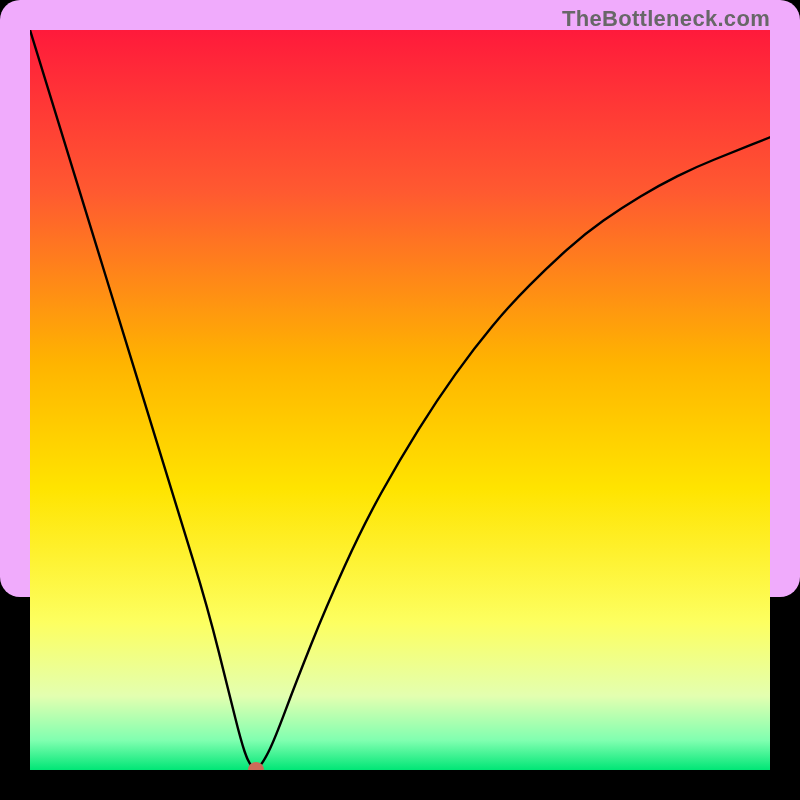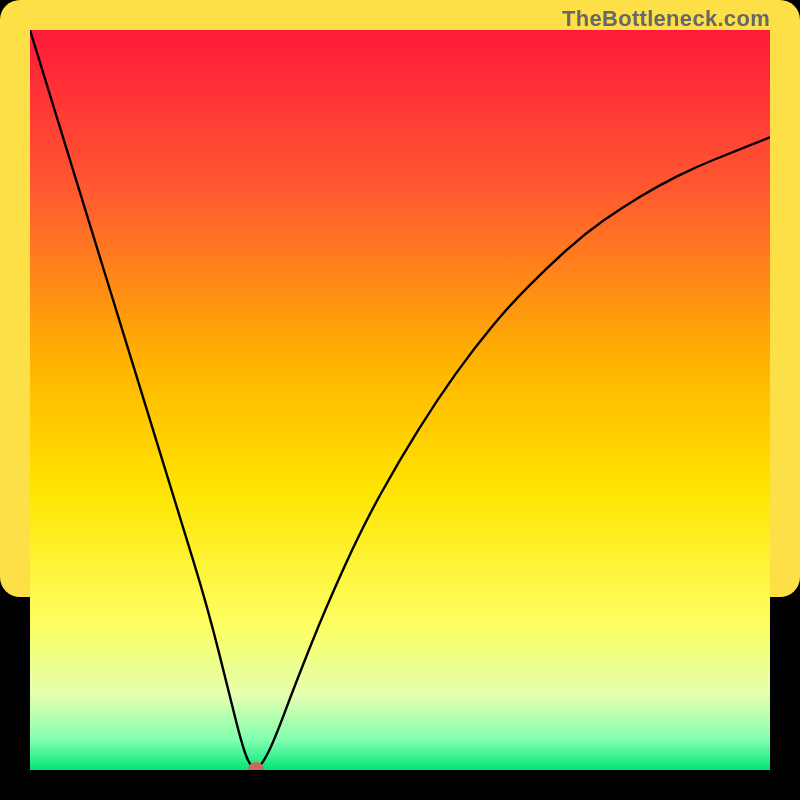--- a/index.html
+++ b/index.html
@@ -8,21 +8,21 @@
     width: 800px;
     height: 800px;
     overflow: hidden;
     background: #000;
     font-family: Arial, Helvetica, sans-serif;
   }
   .frame {
     position: absolute;
     left: 0; top: 0;
     width: 800px; height: 597px;
-    background: #fde047;
+    background: #f0abfc;
     border-radius: 20px;
   }
   
   .plot {
     position: absolute;
     left: 30px;
     top: 30px;
     width: 740px;
     height: 740px;
     overflow: hidden;

